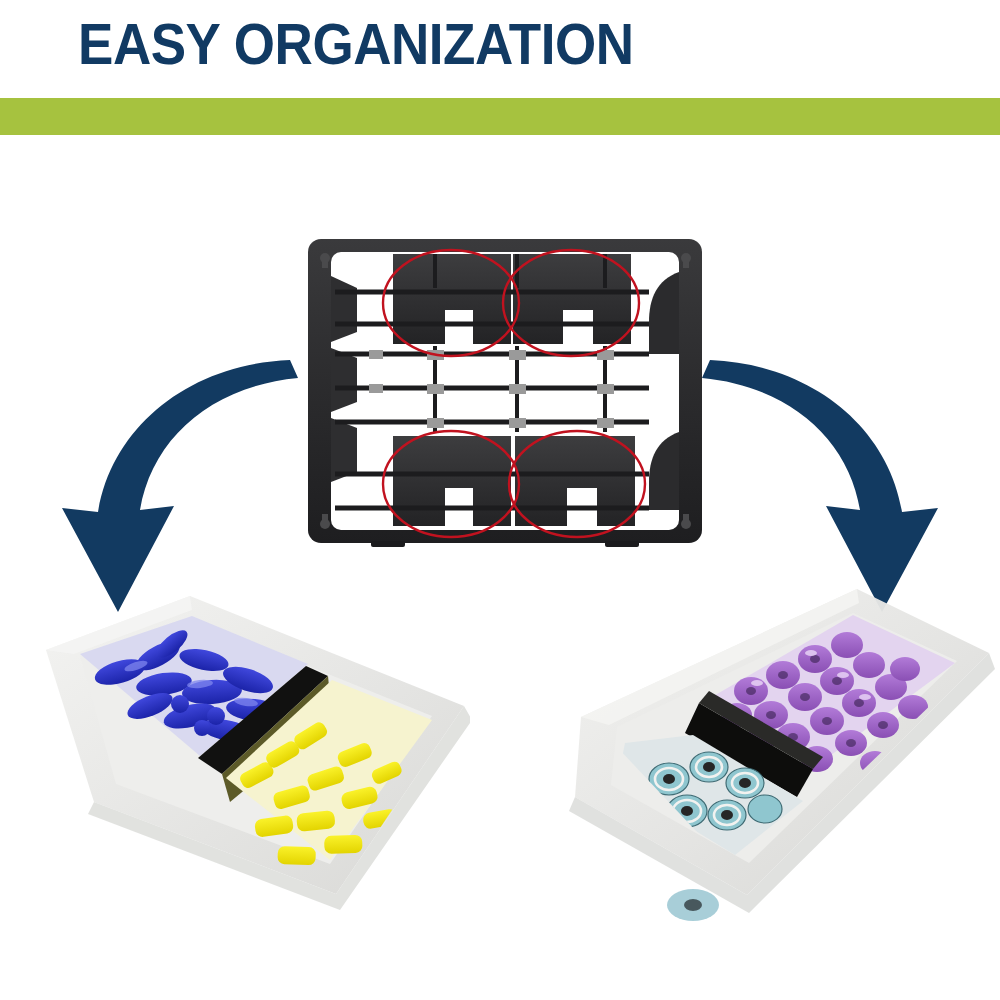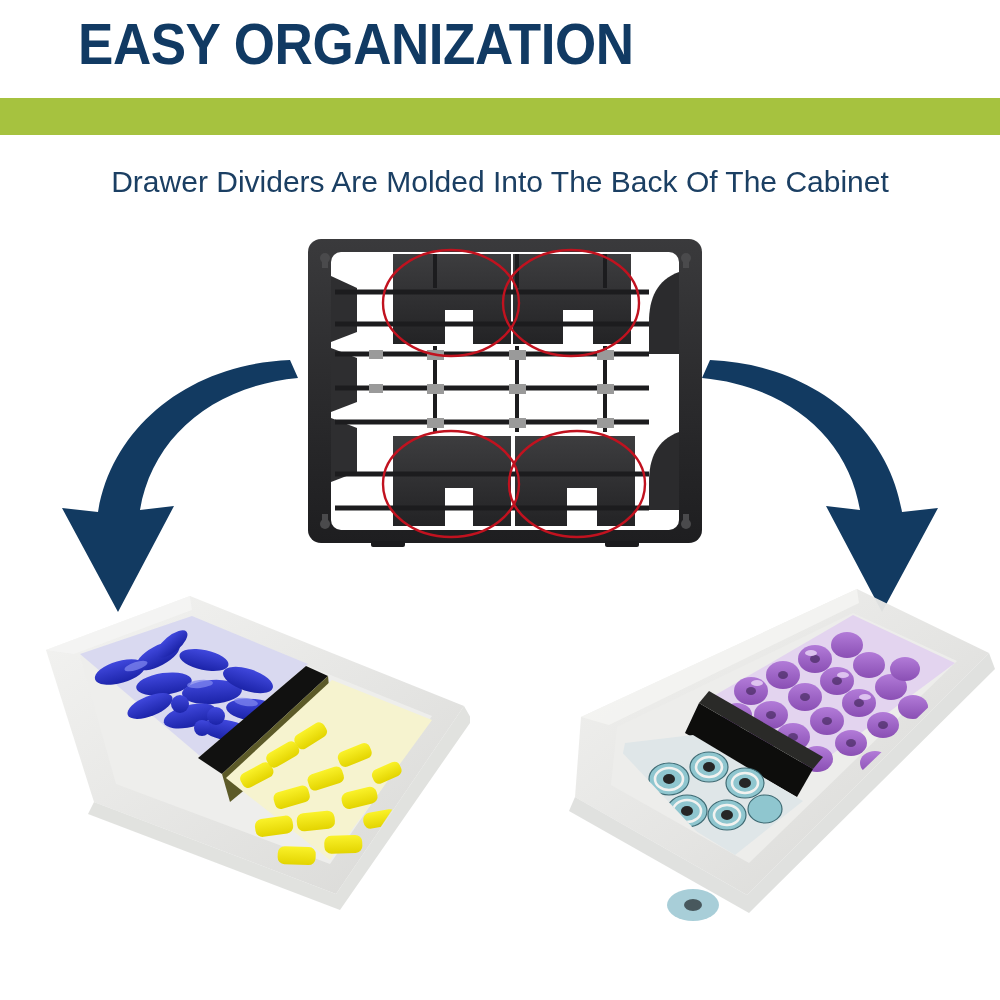--- a/index.html
+++ b/index.html
@@ -46,21 +46,20 @@
   .photo-left{left:40px;top:588px;width:430px;height:330px;}
   .photo-right{left:565px;top:583px;width:430px;height:345px;}
 </style>
 </head>
 <body>
 
 <div class="page">
 
   <div class="title">EASY ORGANIZATION</div>
   <div class="greenbar"></div>
-  <div class="subtitle">Drawer Dividers Are Molded Into The Back Of The Cabinet</div>
 
   <div class="cabinet">
     <svg viewBox="0 0 400 312" width="400" height="312">
       <defs>
         <linearGradient id="frameG" x1="0" y1="0" x2="0" y2="1">
           <stop offset="0" stop-color="#3a3a3c"></stop>
           <stop offset="0.5" stop-color="#2b2b2d"></stop>
           <stop offset="1" stop-color="#1e1e20"></stop>
         </linearGradient>
         <linearGradient id="tabG" x1="0" y1="0" x2="0" y2="1">

